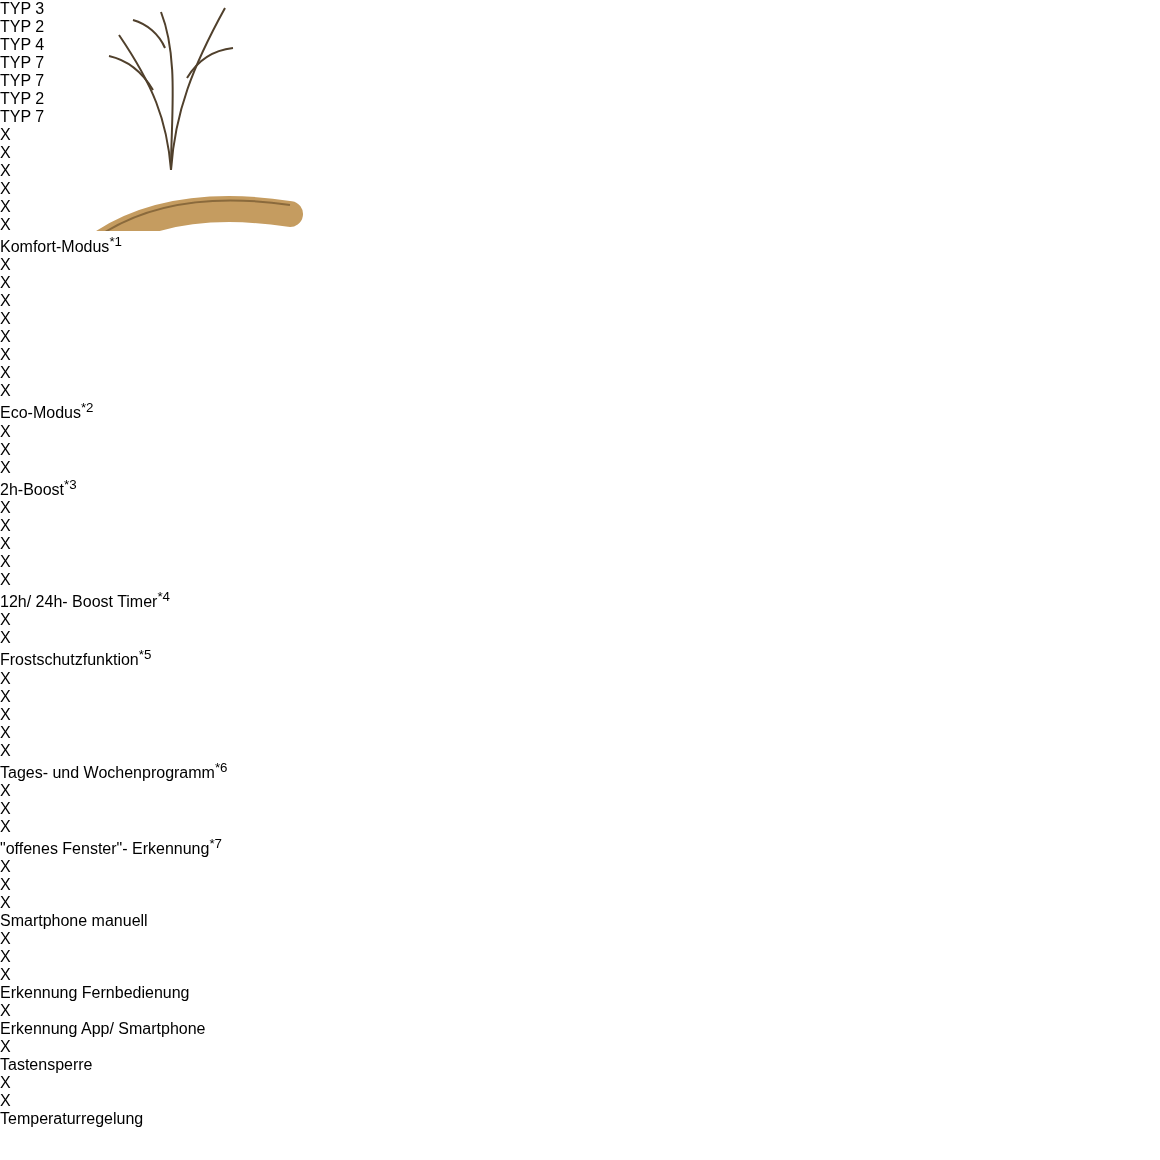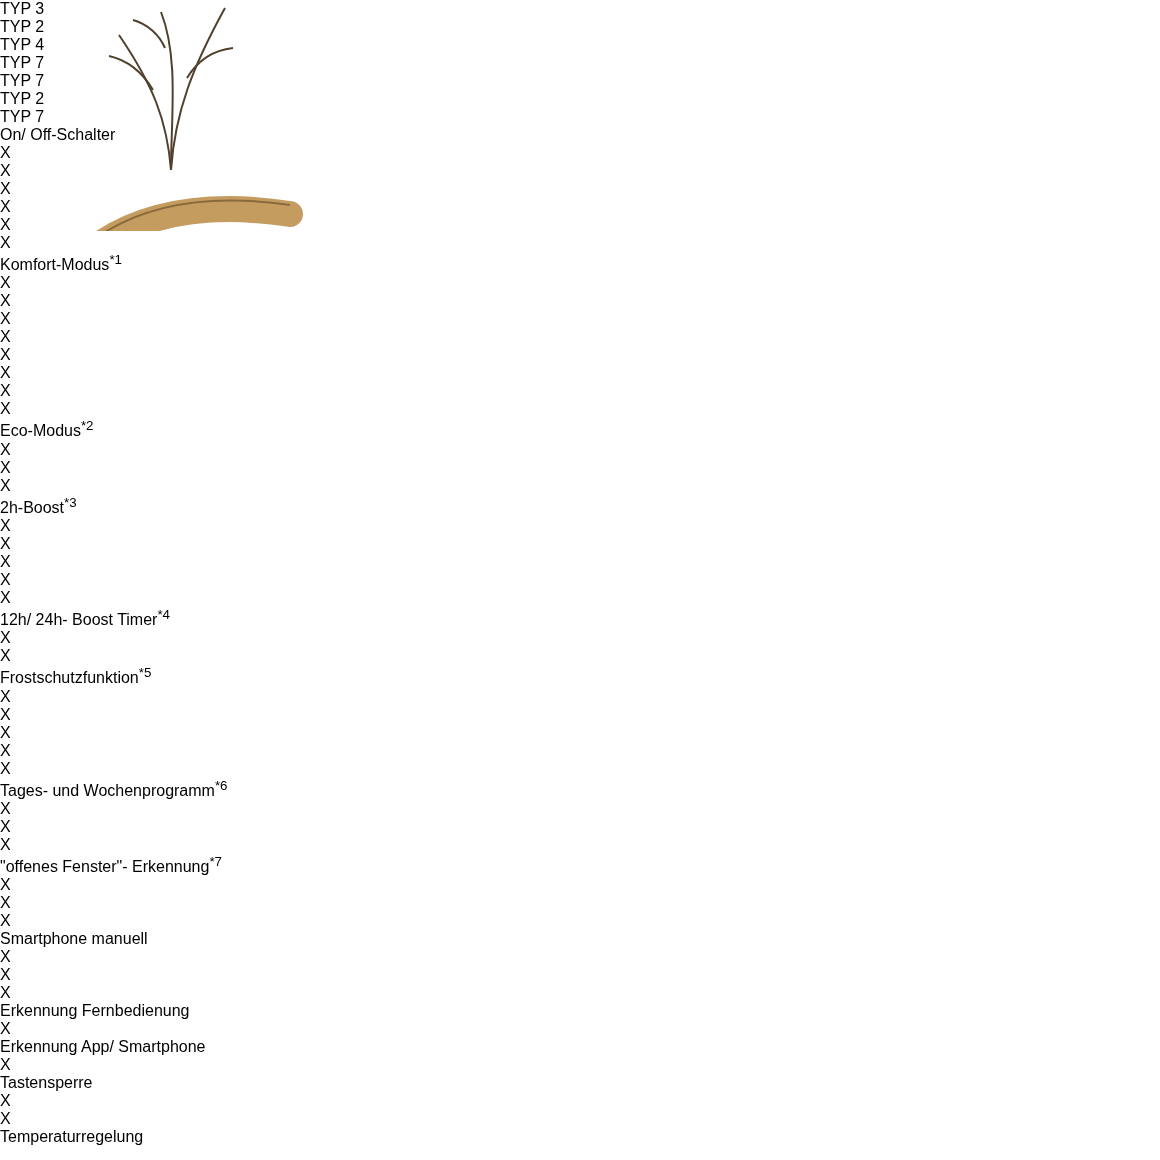--- a/index.html
+++ b/index.html
@@ -168,21 +168,20 @@
         <div class="typ-cell">TYP 2</div>
         <div class="typ-cell">TYP 4</div>
         <div class="typ-cell">TYP 7</div>
         <div class="typ-cell">TYP 7</div>
         <div class="typ-cell">TYP 2</div>
         <div class="typ-cell">TYP 7</div>
       </div>
 
     <div class="rows" id="rows">
         <div class="row grid8">
-          <div class="row-label">On/ Off-Schalter</div>
           <div class="cell "></div>
           <div class="cell xcell">X</div>
           <div class="cell xcell">X</div>
           <div class="cell xcell">X</div>
           <div class="cell xcell">X</div>
           <div class="cell xcell">X</div>
           <div class="cell xcell">X</div>
         </div>
         <div class="row grid8">
           <div class="row-label">Komfort-Modus<sup>*1</sup></div>

